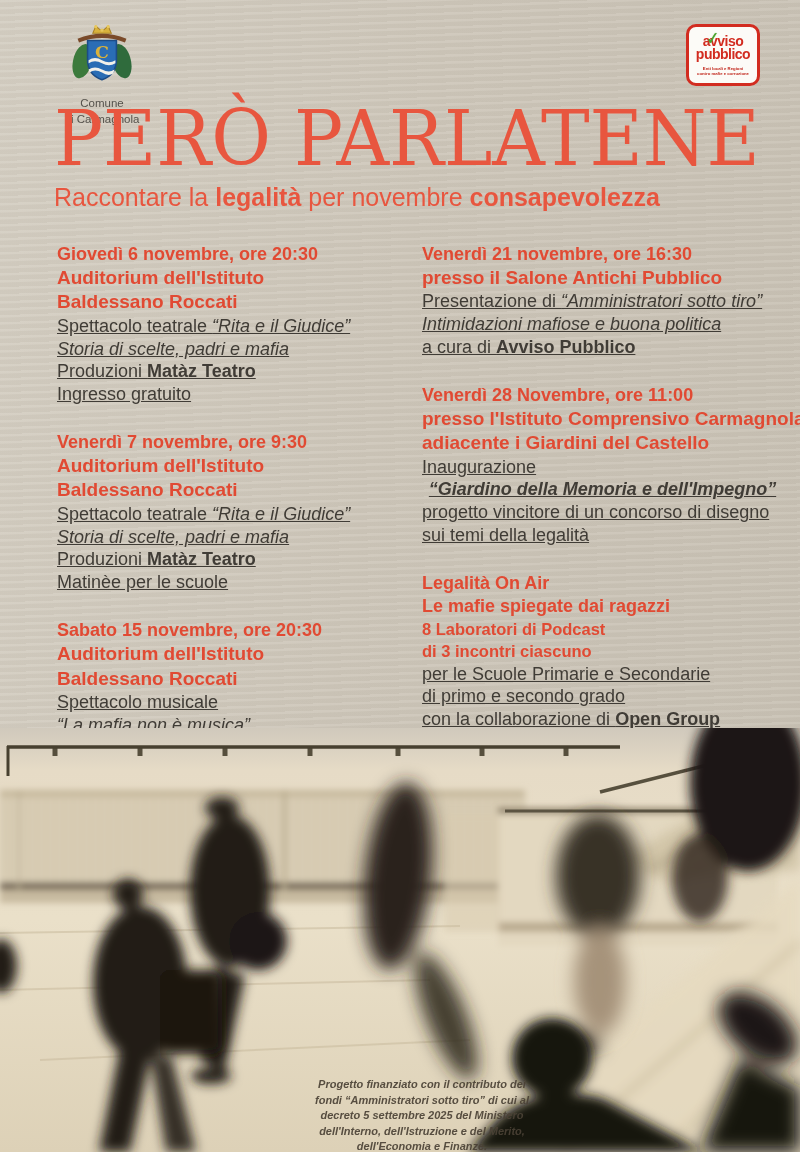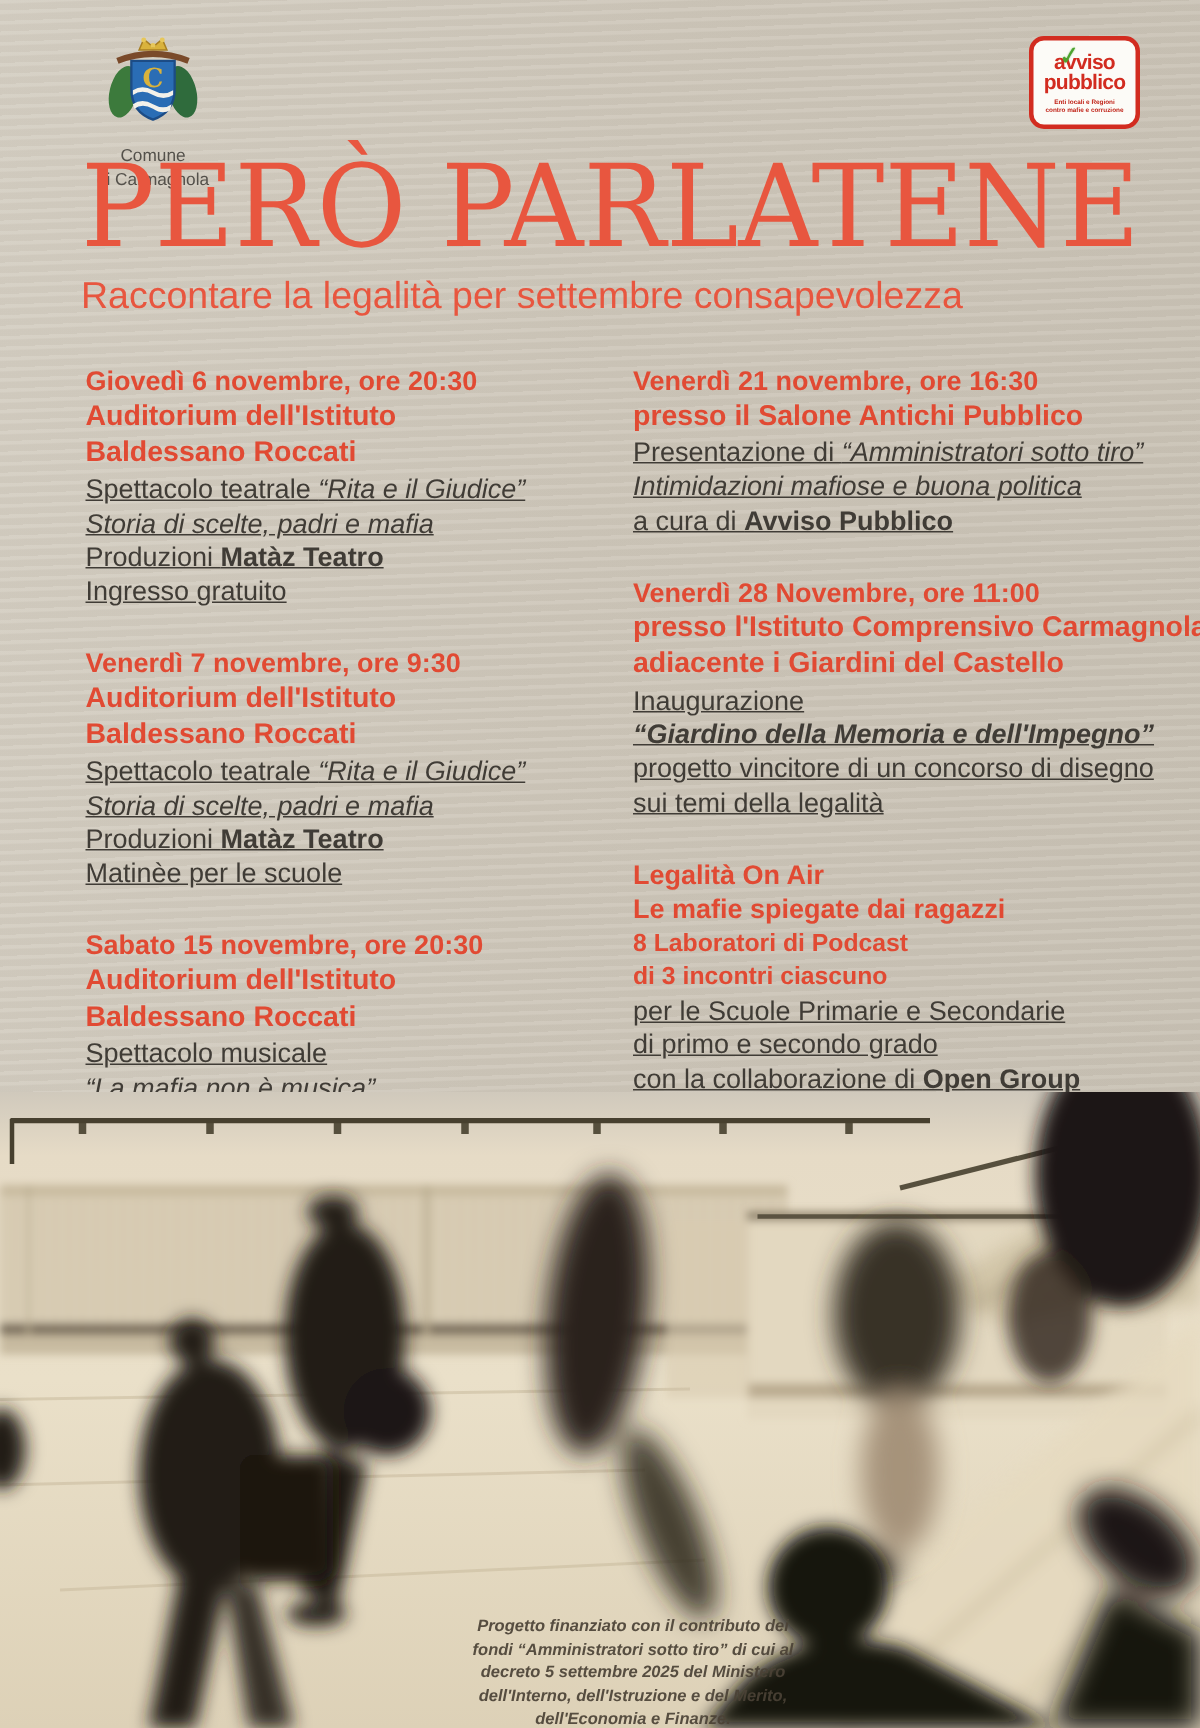--- a/index.html
+++ b/index.html
@@ -32,31 +32,31 @@
     transform:rotate(-6deg);text-shadow:0 0 1px #4da32f;
   }
   
   .title-wrap{position:absolute;left:54px;top:100px;width:716px;}
   .main-title{
     font-family:"DejaVu Serif","Liberation Serif",serif;font-weight:400;
     font-size:74px;line-height:1.0;color:var(--title-red);
     white-space:nowrap;letter-spacing:0px;transform:scale(.985,1.03);transform-origin:left top;
   }
   .subtitle{font-size:25px;color:var(--title-red);margin-top:9px;white-space:nowrap;}
-  .subtitle b{font-weight:400;}
+  .subtitle b{font-weight:700;}
   
   .events{position:absolute;left:57px;top:243px;width:726px;display:flex;}
   .col-left{width:365px;flex:none;}
   .col-right{width:361px;flex:none;}
   .ev{margin-bottom:25px;}
   .ev-date,.ev-venue{font-size:18px;font-weight:bold;color:var(--red);line-height:1.28;white-space:nowrap;}
   .ev-venue{font-size:19px;}
   .ev-sub{font-size:16.5px;font-weight:bold;color:var(--red);line-height:1.35;white-space:nowrap;}
   .bl{font-size:18px;color:var(--ink);line-height:1.27;white-space:nowrap;text-decoration:underline;}
-  .b{font-weight:bold;}
+  .b{font-weight:bold;text-align:center;}
   .it{font-style:italic;}
   
   .photo{position:absolute;left:0;top:728px;width:800px;height:424px;}
   
   .funding{
     position:absolute;left:303px;top:1077px;width:238px;z-index:5;
     text-align:center;font-size:11px;font-style:italic;font-weight:bold;
     color:#4b4236;line-height:1.42;opacity:.92;
   }
 </style>
@@ -90,21 +90,21 @@
     <div class="avviso-word">avviso</div>
     <div class="avviso-word">pubblico</div>
     <div class="avviso-tag">
       <div>Enti locali e Regioni</div>
       <div>contro mafie e corruzione</div>
     </div>
   </div>
 
   <div class="title-wrap">
     <div class="main-title">PERÒ PARLATENE</div>
-    <div class="subtitle"><span>Raccontare la </span><b>legalità</b><span> per settembre </span><b>consapevolezza</b></div>
+    <div class="subtitle"><span>Raccontare la </span><b>legalità</b><span> per novembre </span><b>consapevolezza</b></div>
   </div>
 
   <div class="events">
 
     <div class="col-left">
 
       <div class="ev">
         <div class="ev-date">Giovedì 6 novembre, ore 20:30</div>
         <div class="ev-venue">Auditorium dell'Istituto</div>
         <div class="ev-venue">Baldessano Roccati</div>

